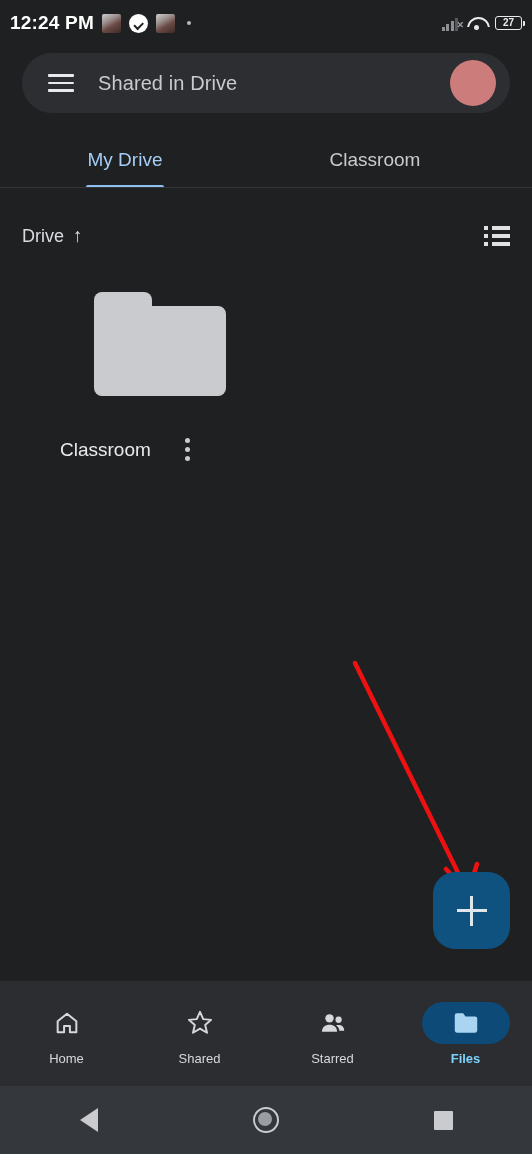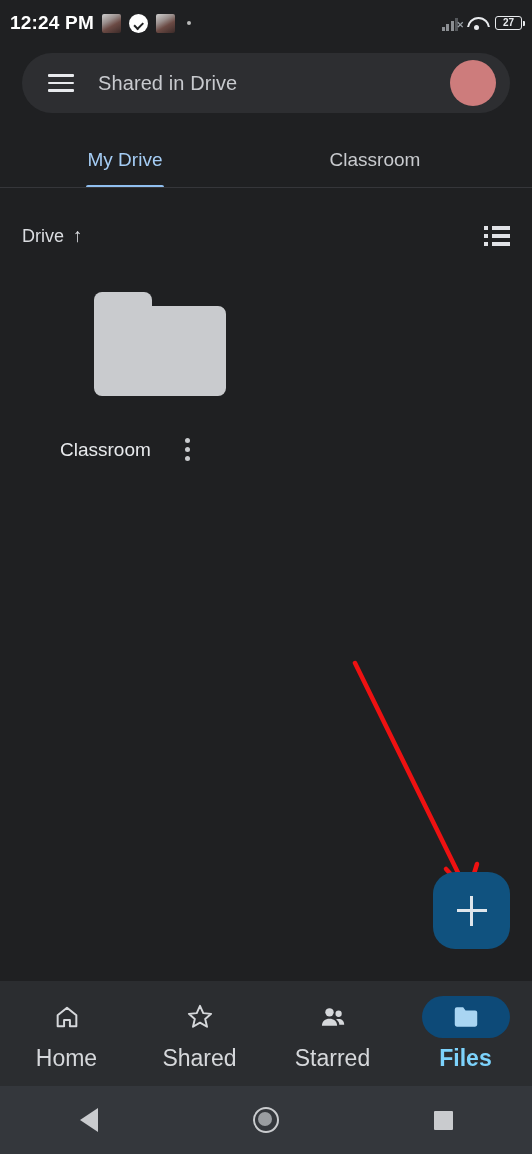--- a/index.html
+++ b/index.html
@@ -186,21 +186,21 @@
   }
   .navitem {
     flex: 1; display: flex; flex-direction: column;
     align-items: center; justify-content: center; gap: 7px;
   }
   .navicon-wrap {
     width: 88px; height: 42px; border-radius: 21px;
     display: flex; align-items: center; justify-content: center;
   }
   .navitem.active .navicon-wrap { background: #0d4a78; }
-  .navlabel { font-size: 23px; color: #d6d8db; text-align: center; }
+  .navlabel { font-size: 13px; color: #d6d8db; text-align: center; }
   .navitem.active .navlabel { color: #7dd3fc; font-weight: bold; }
 
   
   .androidnav {
     position: absolute; left: 0; top: 1086px; width: 532px; height: 68px;
     background: #34373c; display: flex; align-items: center;
   }
   .androidnav > div { flex: 1; display: flex; align-items: center; justify-content: center; }
   .nav-back {
     width: 0; height: 0; border-top: 12px solid transparent;

